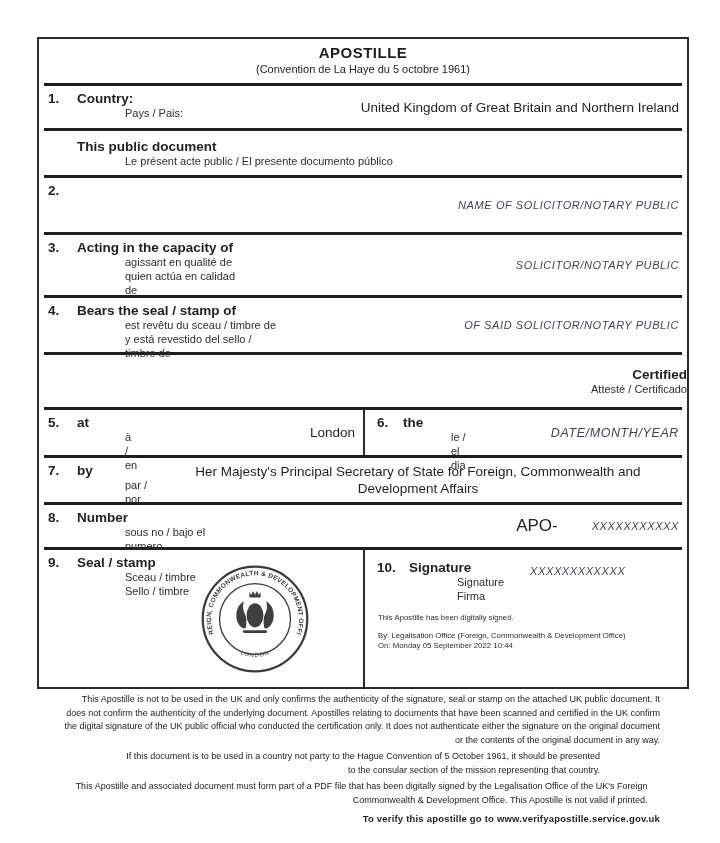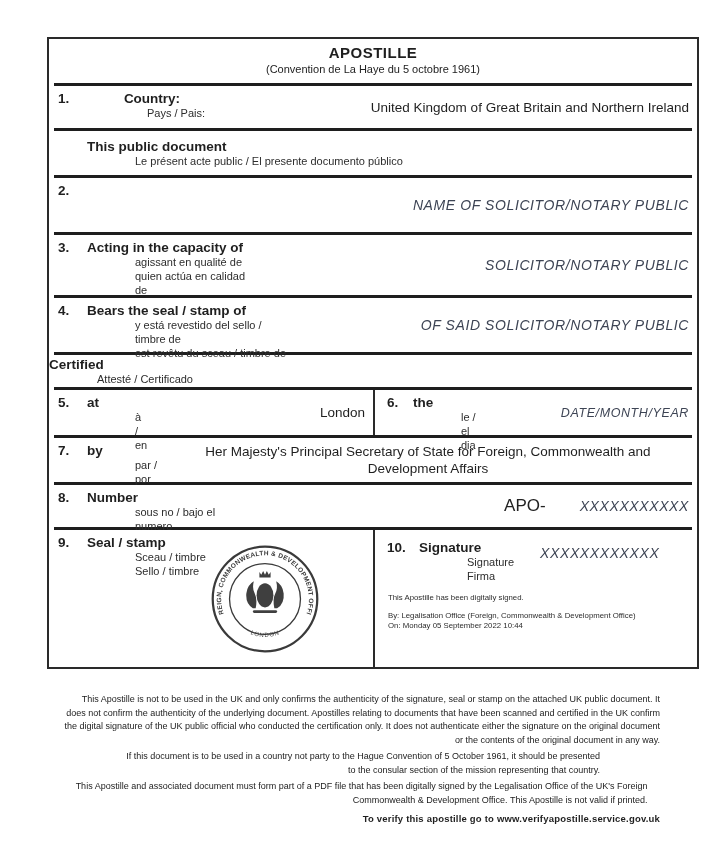--- a/index.html
+++ b/index.html
@@ -1,50 +1,50 @@
 <!DOCTYPE html>
 <html><head>
 <meta charset="utf-8">
 <style>
   * { box-sizing: border-box; margin: 0; padding: 0; }
   html,body { background:#ffffff; }
   body { width:720px; height:843px; font-family:"Liberation Sans", sans-serif; color:#1f1f1f; }
   .page { position:relative; width:720px; height:843px; background:#fff; }
 
   .doc {
-    position:absolute; left:47px; top:37px; width:652px;
+    position:absolute; left:37px; top:37px; width:652px;
     border:2px solid #2a2a2a; background:#fff;
   }
 
   .hsep { height:3px; background:#1e1e1e; margin:0 5px; }
 
   .row { display:flex; align-items:flex-start; }
 
   .header-cell { height:44px; text-align:center; padding-top:5px; }
   .title { font-size:15px; font-weight:bold; letter-spacing:0.5px; }
   .subtitle { font-size:11px; margin-top:2px; color:#222; }
 
   .num { width:38px; padding:5px 0 0 9px; font-weight:bold; font-size:13.5px; flex:none; }
   .labels { padding-top:5px; flex:none; }
   .lbl { font-weight:bold; font-size:13.5px; }
   .sub { font-size:11px; color:#2d2d2d; line-height:14px;padding-left:48px; }
 
   .value-area { flex:1; align-self:stretch; display:flex; align-items:center; justify-content:flex-end; padding:2px 8px; }
   .value { font-size:13.5px; text-align:center; line-height:17px; }
   .placeholder {
-    font-style:italic; font-weight:500; font-size:14px;
+    font-style:italic; font-weight:500; font-size:11px;
     letter-spacing:0.6px; color:#3d4454; text-align:center;
   }
 
   .row-1 { height:42px; }
   .row-pub { height:44px; flex-direction:column; padding-left:38px; justify-content:center; }
   .row-2 { height:54px; }
   .row-3 { height:60px; }
   .row-4 { height:54px; }
-  .row-cert { height:32px; flex-direction:column; align-items:flex-start; justify-content:center; text-align:center; }
+  .row-cert { height:52px; flex-direction:column; align-items:flex-end; justify-content:center; text-align:center; }
   .row-56 { height:45px; }
   .row-7 { height:44px; }
   .row-8 { height:42px; }
   .row-910 { height:137px; }
 
   .colrow { display:flex; align-self:stretch; width:100%; }
   .col-left { width:324px; display:flex; flex:none; }
   .vdiv { width:2px; background:#2a2a2a; flex:none; align-self:stretch; }
   .col-right { flex:1; display:flex; }
 
@@ -73,21 +73,21 @@
   <div class="doc">
 
     <div class="header-cell">
       <div class="title">APOSTILLE</div>
       <div class="subtitle">(Convention de La Haye du 5 octobre 1961)</div>
     </div>
     <div class="hsep"></div>
 
     <div class="row row-1">
       <div class="num">1.</div>
-      <div class="labels" style="width:130px;text-align:center;">
+      <div class="labels" style="width:130px;">
         <div class="lbl">Country:</div>
         <div class="sub">Pays / Pais:</div>
       </div>
       <div class="value-area">
           <div class="value">United Kingdom of Great Britain and Northern Ireland</div>
         </div>
     </div>
     <div class="hsep"></div>
 
     <div class="row row-pub">
@@ -114,22 +114,22 @@
       <div class="value-area" style="padding-left:30px;">
           <div class="placeholder">SOLICITOR/NOTARY PUBLIC</div>
         </div>
     </div>
     <div class="hsep"></div>
 
     <div class="row row-4">
       <div class="num">4.</div>
       <div class="labels" style="width:200px;">
         <div class="lbl">Bears the seal / stamp of</div>
+        <div class="sub">est revêtu du sceau / timbre de</div>
         <div class="sub">y está revestido del sello / timbre de</div>
-        <div class="sub">est revêtu du sceau / timbre de</div>
       </div>
       <div class="value-area" style="padding-left:20px;">
           <div class="placeholder">OF SAID SOLICITOR/NOTARY PUBLIC</div>
         </div>
     </div>
     <div class="hsep"></div>
 
     <div class="row row-cert">
       <div class="lbl">Certified</div>
       <div class="sub">Attesté / Certificado</div>

